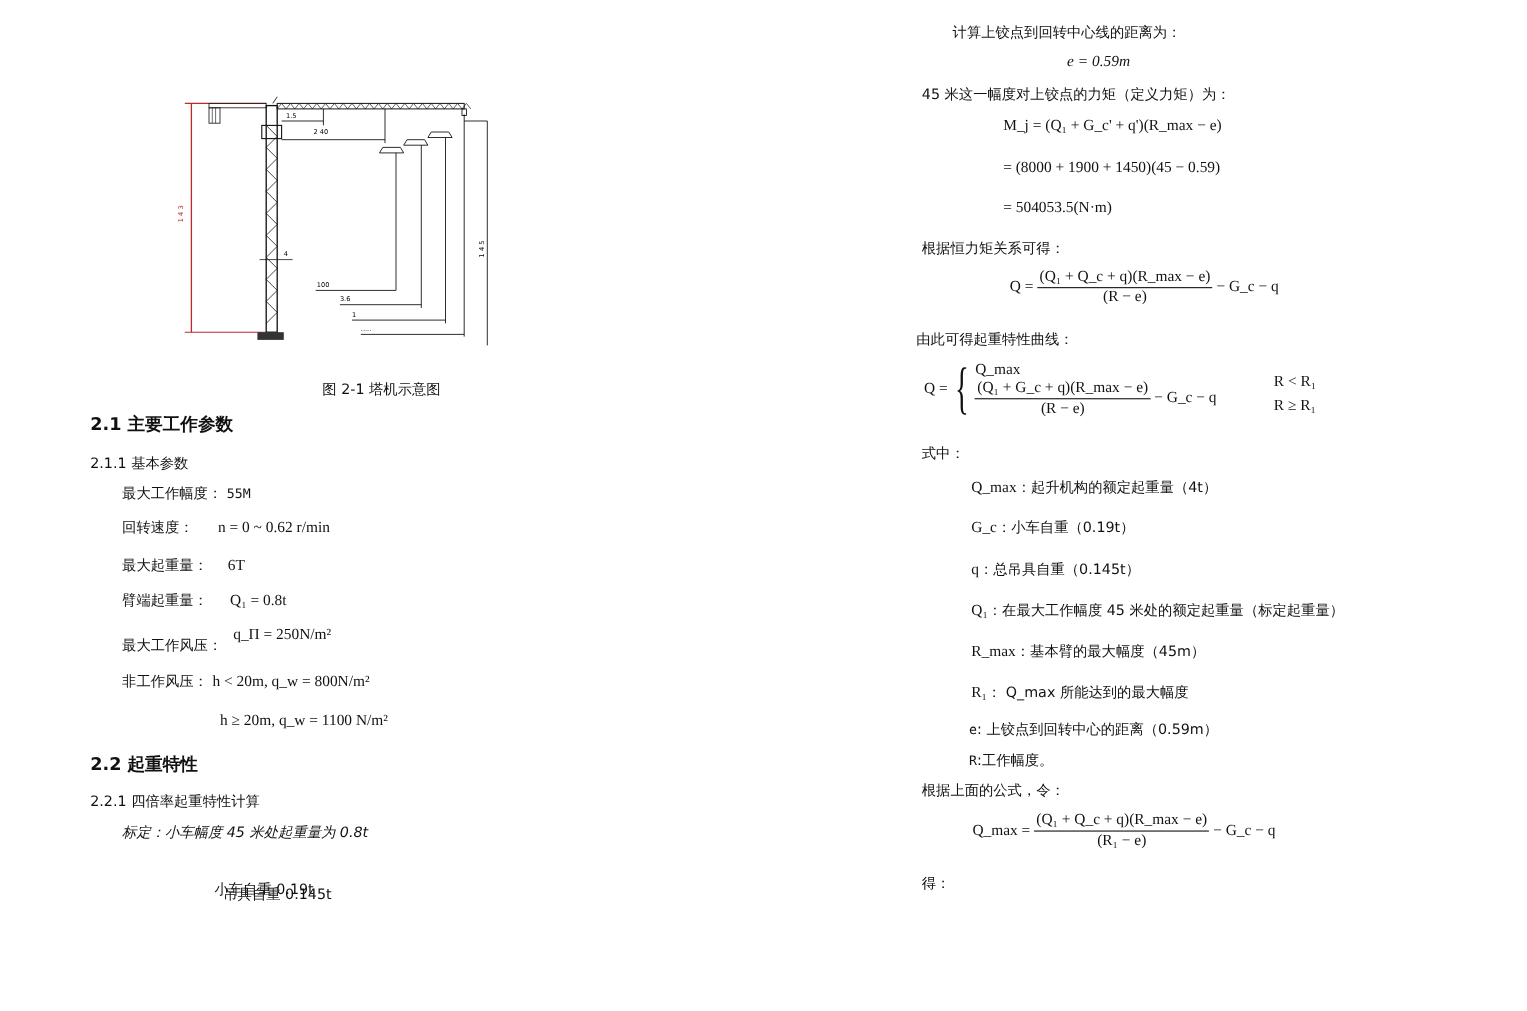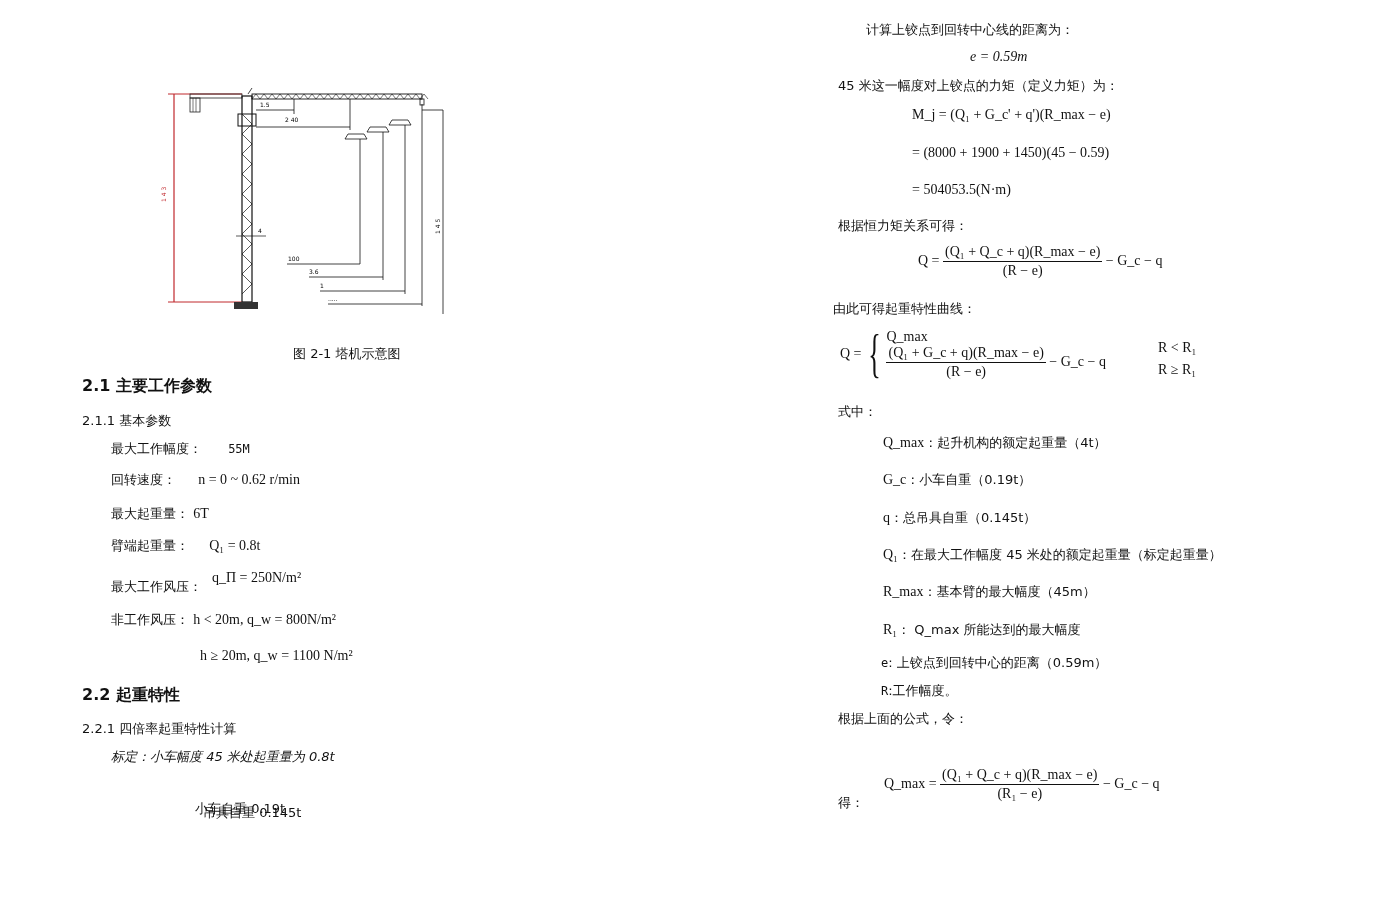--- a/index.html
+++ b/index.html
@@ -94,29 +94,29 @@
     <text x="98" y="149" font-size="6">4</text>
   </svg>
 
   <div class="abs cn" style="left:293px;top:345px;">图 2-1 塔机示意图</div>
 
   <div class="abs h2" style="left:82px;top:376px;">2.1 主要工作参数</div>
   <div class="abs cn" style="left:82px;top:412px;">2.1.1 基本参数</div>
 
   <div class="abs cn" style="left:111px;top:440px;">
     <span>最大工作幅度：</span>
-    <span class="mono" style="margin-left:22px;">55M</span>
+    <span class="mono" style="margin-left:0;">55M</span>
   </div>
   <div class="abs cn" style="left:111px;top:471px;">
     <span>回转速度：</span>
     <span class="m" style="margin-left:18px;">n = 0 ~ 0.62 r/min</span>
   </div>
   <div class="abs cn" style="left:111px;top:505px;">
     <span>最大起重量：</span>
-    <span class="m" style="">6T</span>
+    <span class="m" style="margin-left:14px;">6T</span>
   </div>
   <div class="abs cn" style="left:111px;top:537px;">
     <span>臂端起重量：</span>
     <span class="m" style="margin-left:16px;">Q₁ = 0.8t</span>
   </div>
   <div class="abs cn" style="left:111px;top:578px;">
     <span>最大工作风压：</span>
   </div>
   <div class="abs m" style="left:212px;top:570px;">q_П = 250N/m²</div>
   <div class="abs cn" style="left:111px;top:611px;">
@@ -187,21 +187,21 @@
     <span class="m">R₁</span><span>： Q_max 所能达到的最大幅度</span>
   </div>
   <div class="abs cn" style="left:881px;top:654px;">
     <span class="mono">e</span><span>: 上铰点到回转中心的距离（0.59m）</span>
   </div>
   <div class="abs cn" style="left:881px;top:682px;">
     <span class="mono">R</span><span>:工作幅度。</span>
   </div>
 
   <div class="abs cn" style="left:838px;top:710px;">根据上面的公式，令：</div>
-  <div class="abs m" style="left:884px;top:738px;margin-top:29px;">
+  <div class="abs m" style="left:884px;top:738px;">
     <span>Q_max =</span>
     <span class="frac">
       <span class="num">(Q₁ + Q_c + q)(R_max − e)</span>
       <span class="den">(R₁ − e)</span>
     </span>
     <span>− G_c − q</span>
   </div>
   <div class="abs cn" style="left:838px;top:794px;">得：</div>
 </div>
 

